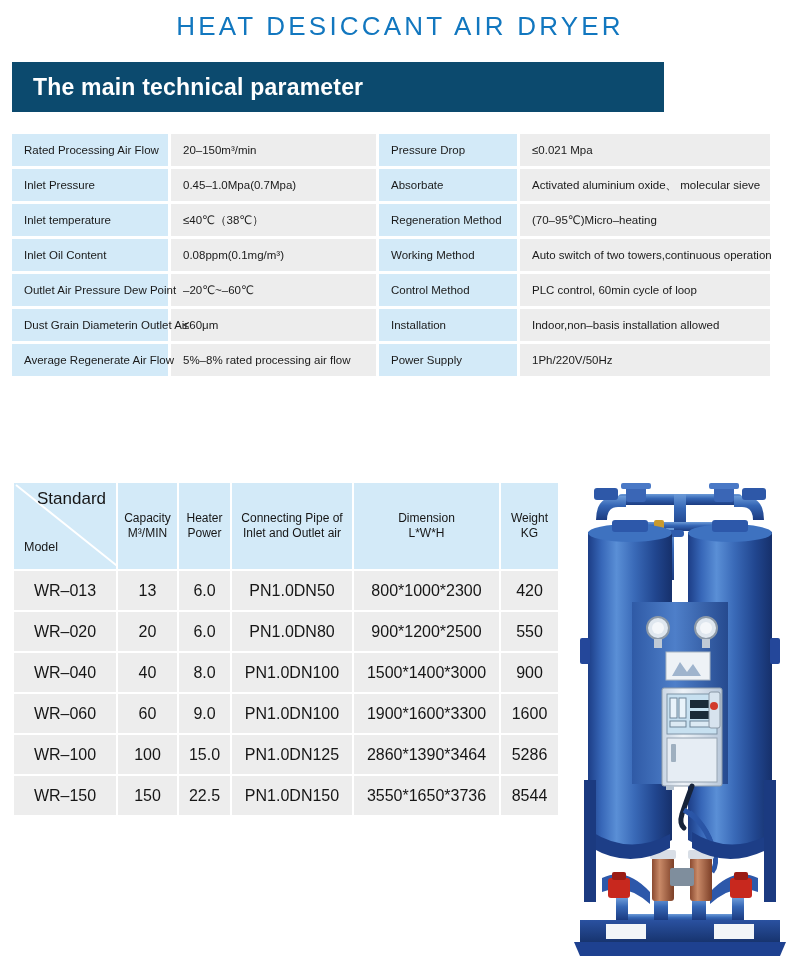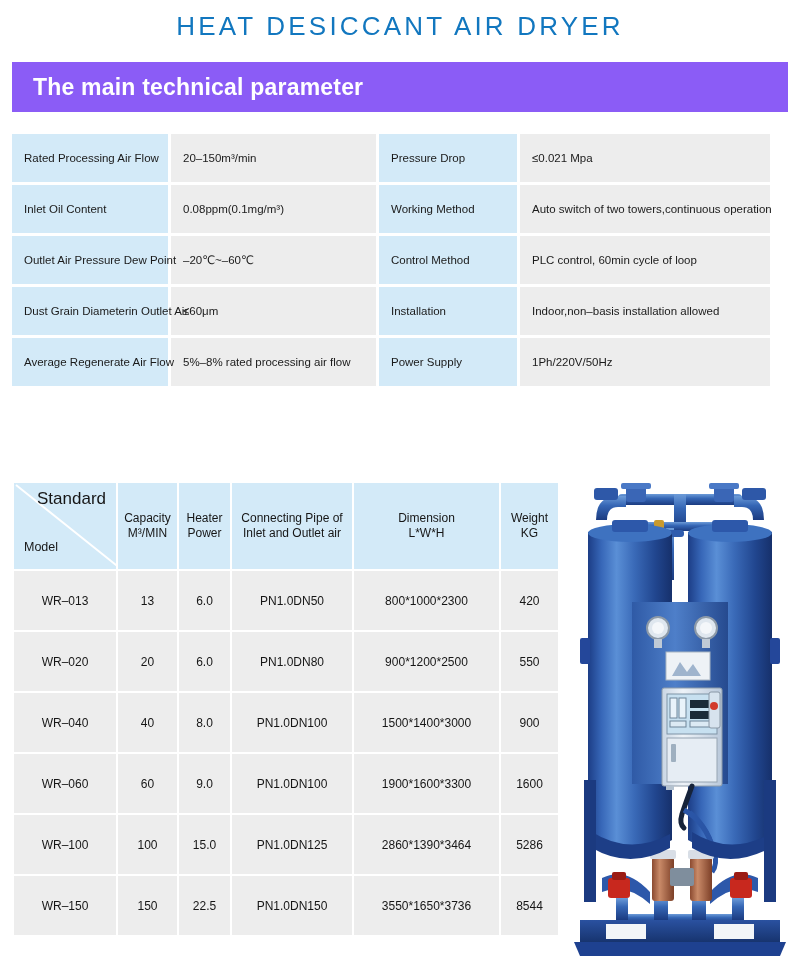--- a/index.html
+++ b/index.html
@@ -28,23 +28,23 @@
     letter-spacing: 3.2px;
     font-family: "Liberation Sans", "DejaVu Sans", sans-serif;
     white-space: nowrap;
   }
 
   
   #section-banner {
     position: absolute;
     left: 12px;
     top: 62px;
-    width: 776px;
+    width: 652px;
     height: 50px;
-    background: #8b5cf6;
+    background: #0c4a6e;
   }
   #section-banner-label {
     position: absolute;
     left: 21px;
     top: 12px;
     color: #ffffff;
     font-size: 23px;
     font-weight: bold;
     letter-spacing: 0.2px;
     white-space: nowrap;
@@ -54,21 +54,21 @@
   #spec-table {
     position: absolute;
     left: 12px;
     top: 131px;
     width: 758px;
     border-collapse: separate;
     border-spacing: 0 3px;
     table-layout: fixed;
   }
   #spec-table td {
-    height: 48px;
+    height: 32px;
     font-size: 11.5px;
     color: #1a1a1a;
     vertical-align: middle;
     padding: 0;
   }
   .lbl {
     background: #d3eaf8;
     padding-left: 12px !important;
     white-space: nowrap;
   }
@@ -87,25 +87,25 @@
   #model-table {
     position: absolute;
     left: 12px;
     top: 481px;
     width: 546px;
     border-collapse: separate;
     border-spacing: 2px 2px;
     table-layout: fixed;
   }
   #model-table td {
-    font-size: 12px;
+    font-size: 16px;
     color: #161616;
     text-align: center;
     vertical-align: middle;
-    height: 59px;
+    height: 39px;
     padding: 0;
   }
   #model-table thead td {
     background: #d3eaf8;
     height: 86px;
     line-height: 15px;
     font-size: 12px;
   }
   #model-table tbody td {
     background: #ededed;
@@ -167,20 +167,38 @@
   </colgroup>
   <tbody>
     <tr>
       <td class="lbl">Rated Processing Air Flow</td>
       <td class="gap"></td>
       <td class="val">20–150m³/min</td>
       <td class="gap"></td>
       <td class="lbl">Pressure Drop</td>
       <td class="gap"></td>
       <td class="val">≤0.021 Mpa</td>
+    </tr>
+    <tr>
+      <td class="lbl">Inlet Pressure</td>
+      <td class="gap"></td>
+      <td class="val">0.45–1.0Mpa(0.7Mpa)</td>
+      <td class="gap"></td>
+      <td class="lbl">Absorbate</td>
+      <td class="gap"></td>
+      <td class="val">Activated aluminium oxide、 molecular sieve</td>
+    </tr>
+    <tr>
+      <td class="lbl">Inlet temperature</td>
+      <td class="gap"></td>
+      <td class="val">≤40℃（38℃）</td>
+      <td class="gap"></td>
+      <td class="lbl">Regeneration Method</td>
+      <td class="gap"></td>
+      <td class="val">(70–95℃)Micro–heating</td>
     </tr>
     <tr>
       <td class="lbl">Inlet Oil Content</td>
       <td class="gap"></td>
       <td class="val">0.08ppm(0.1mg/m³)</td>
       <td class="gap"></td>
       <td class="lbl">Working Method</td>
       <td class="gap"></td>
       <td class="val">Auto switch of two towers,continuous operation</td>
     </tr>

